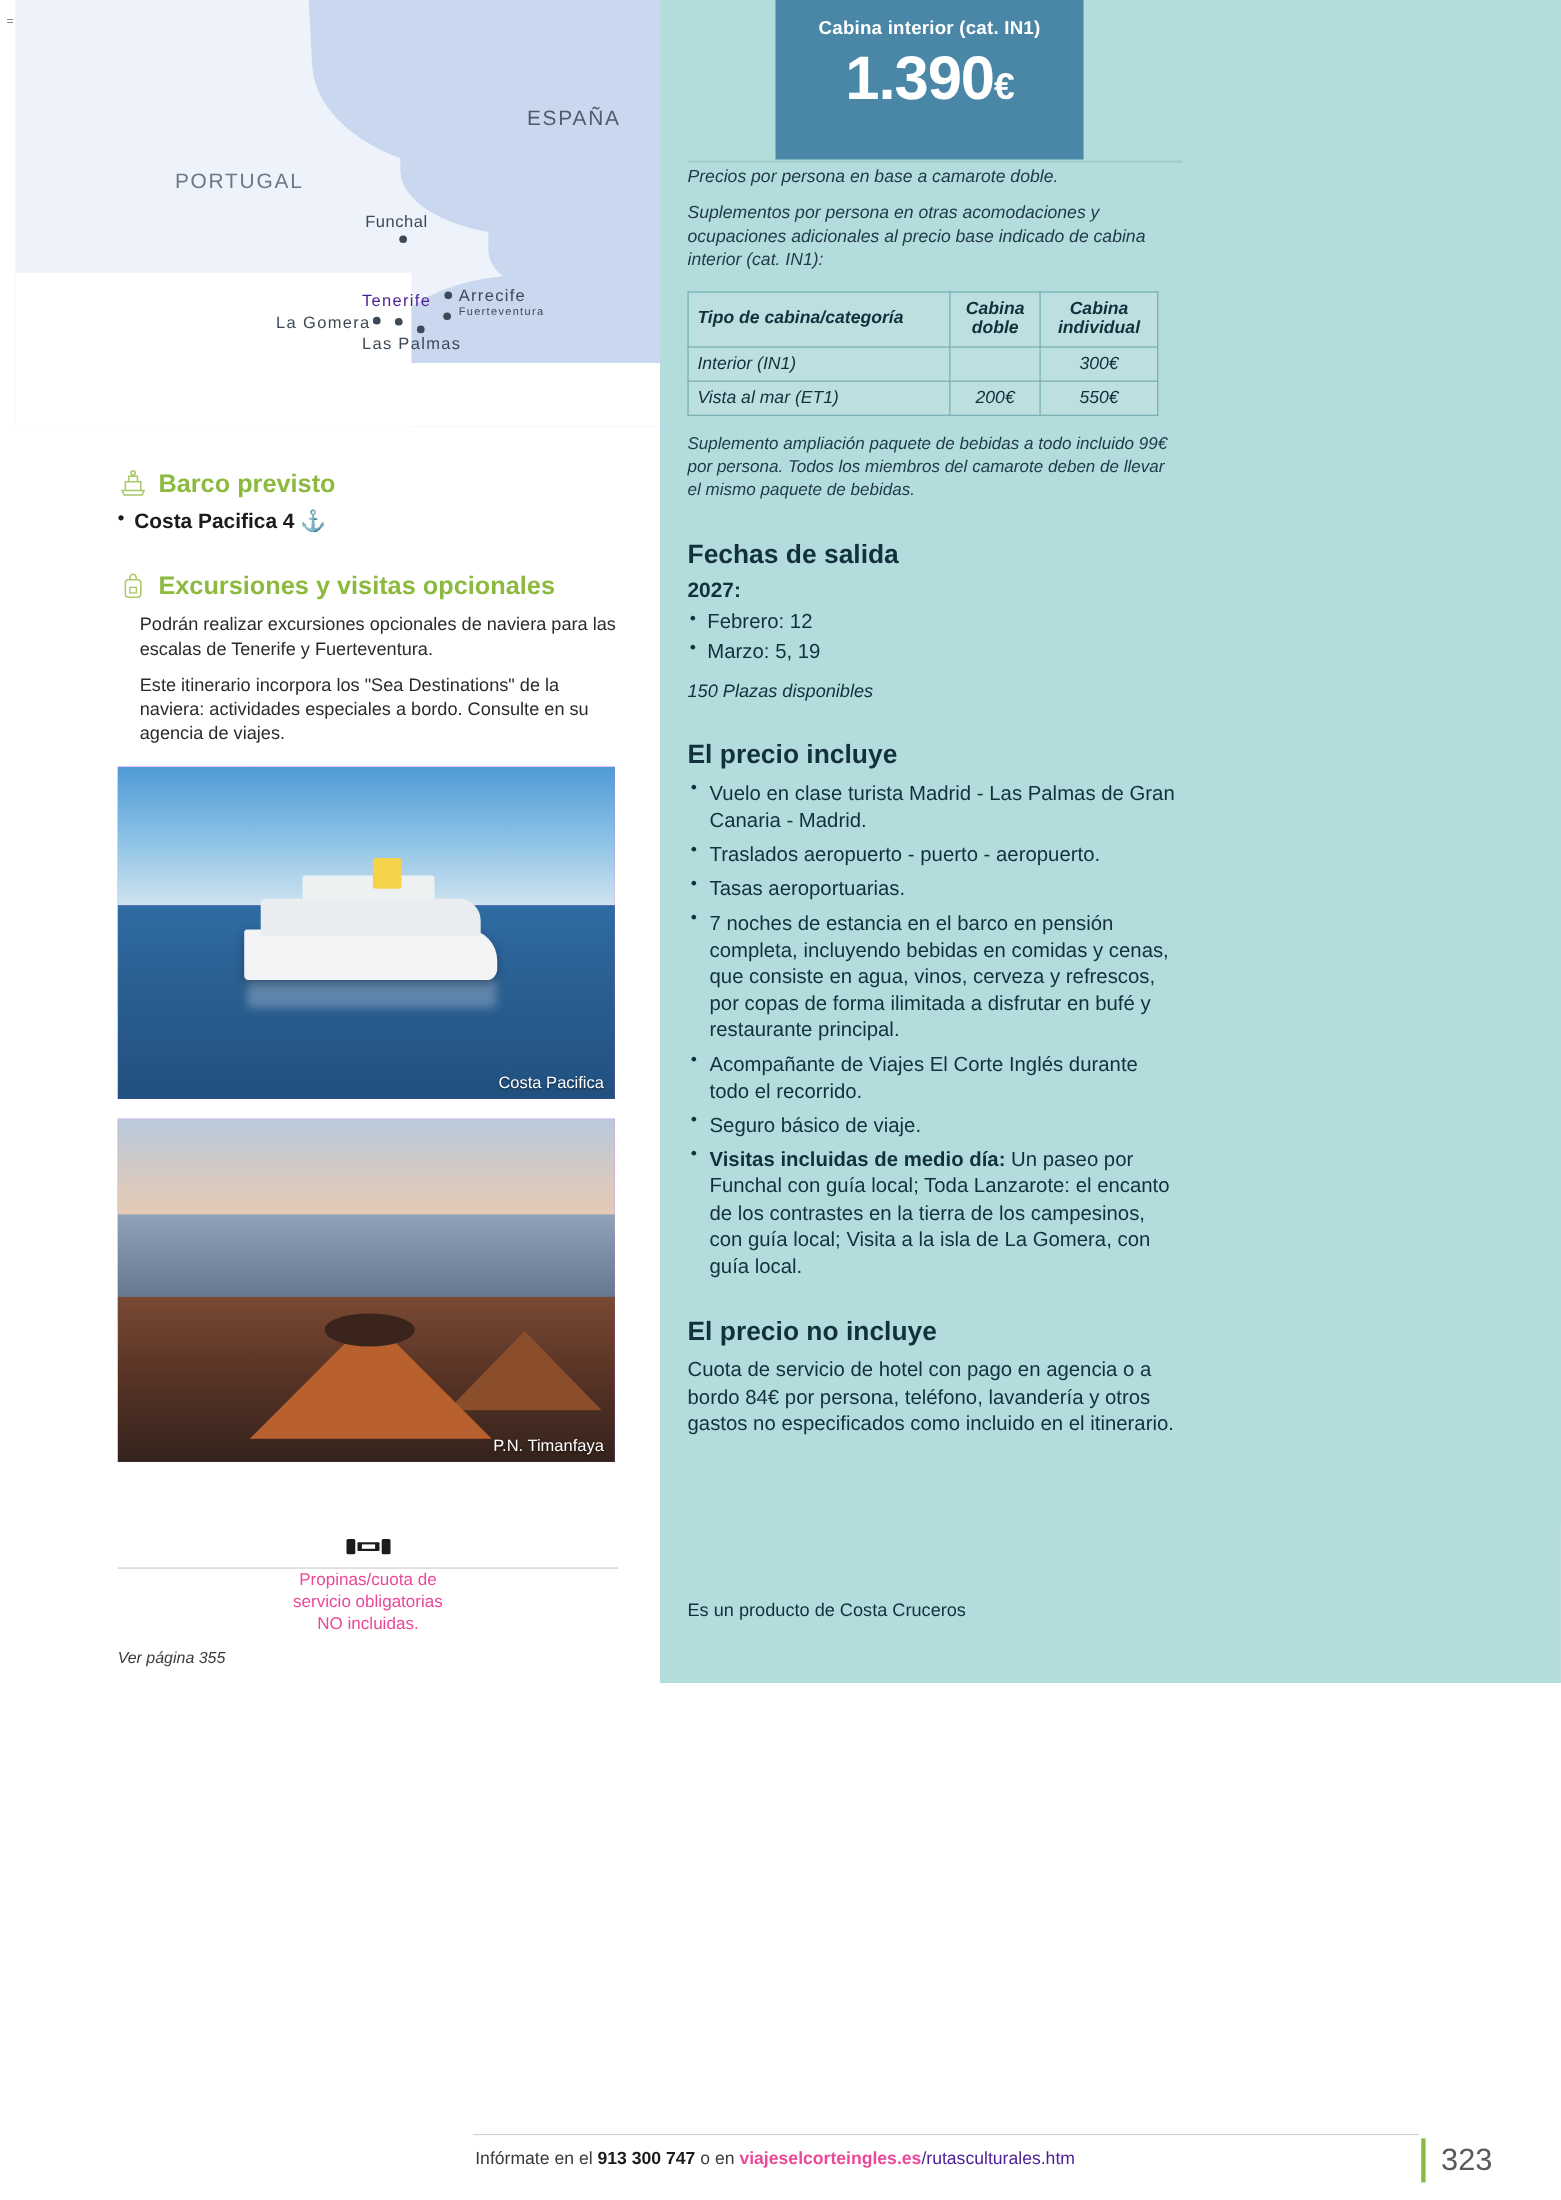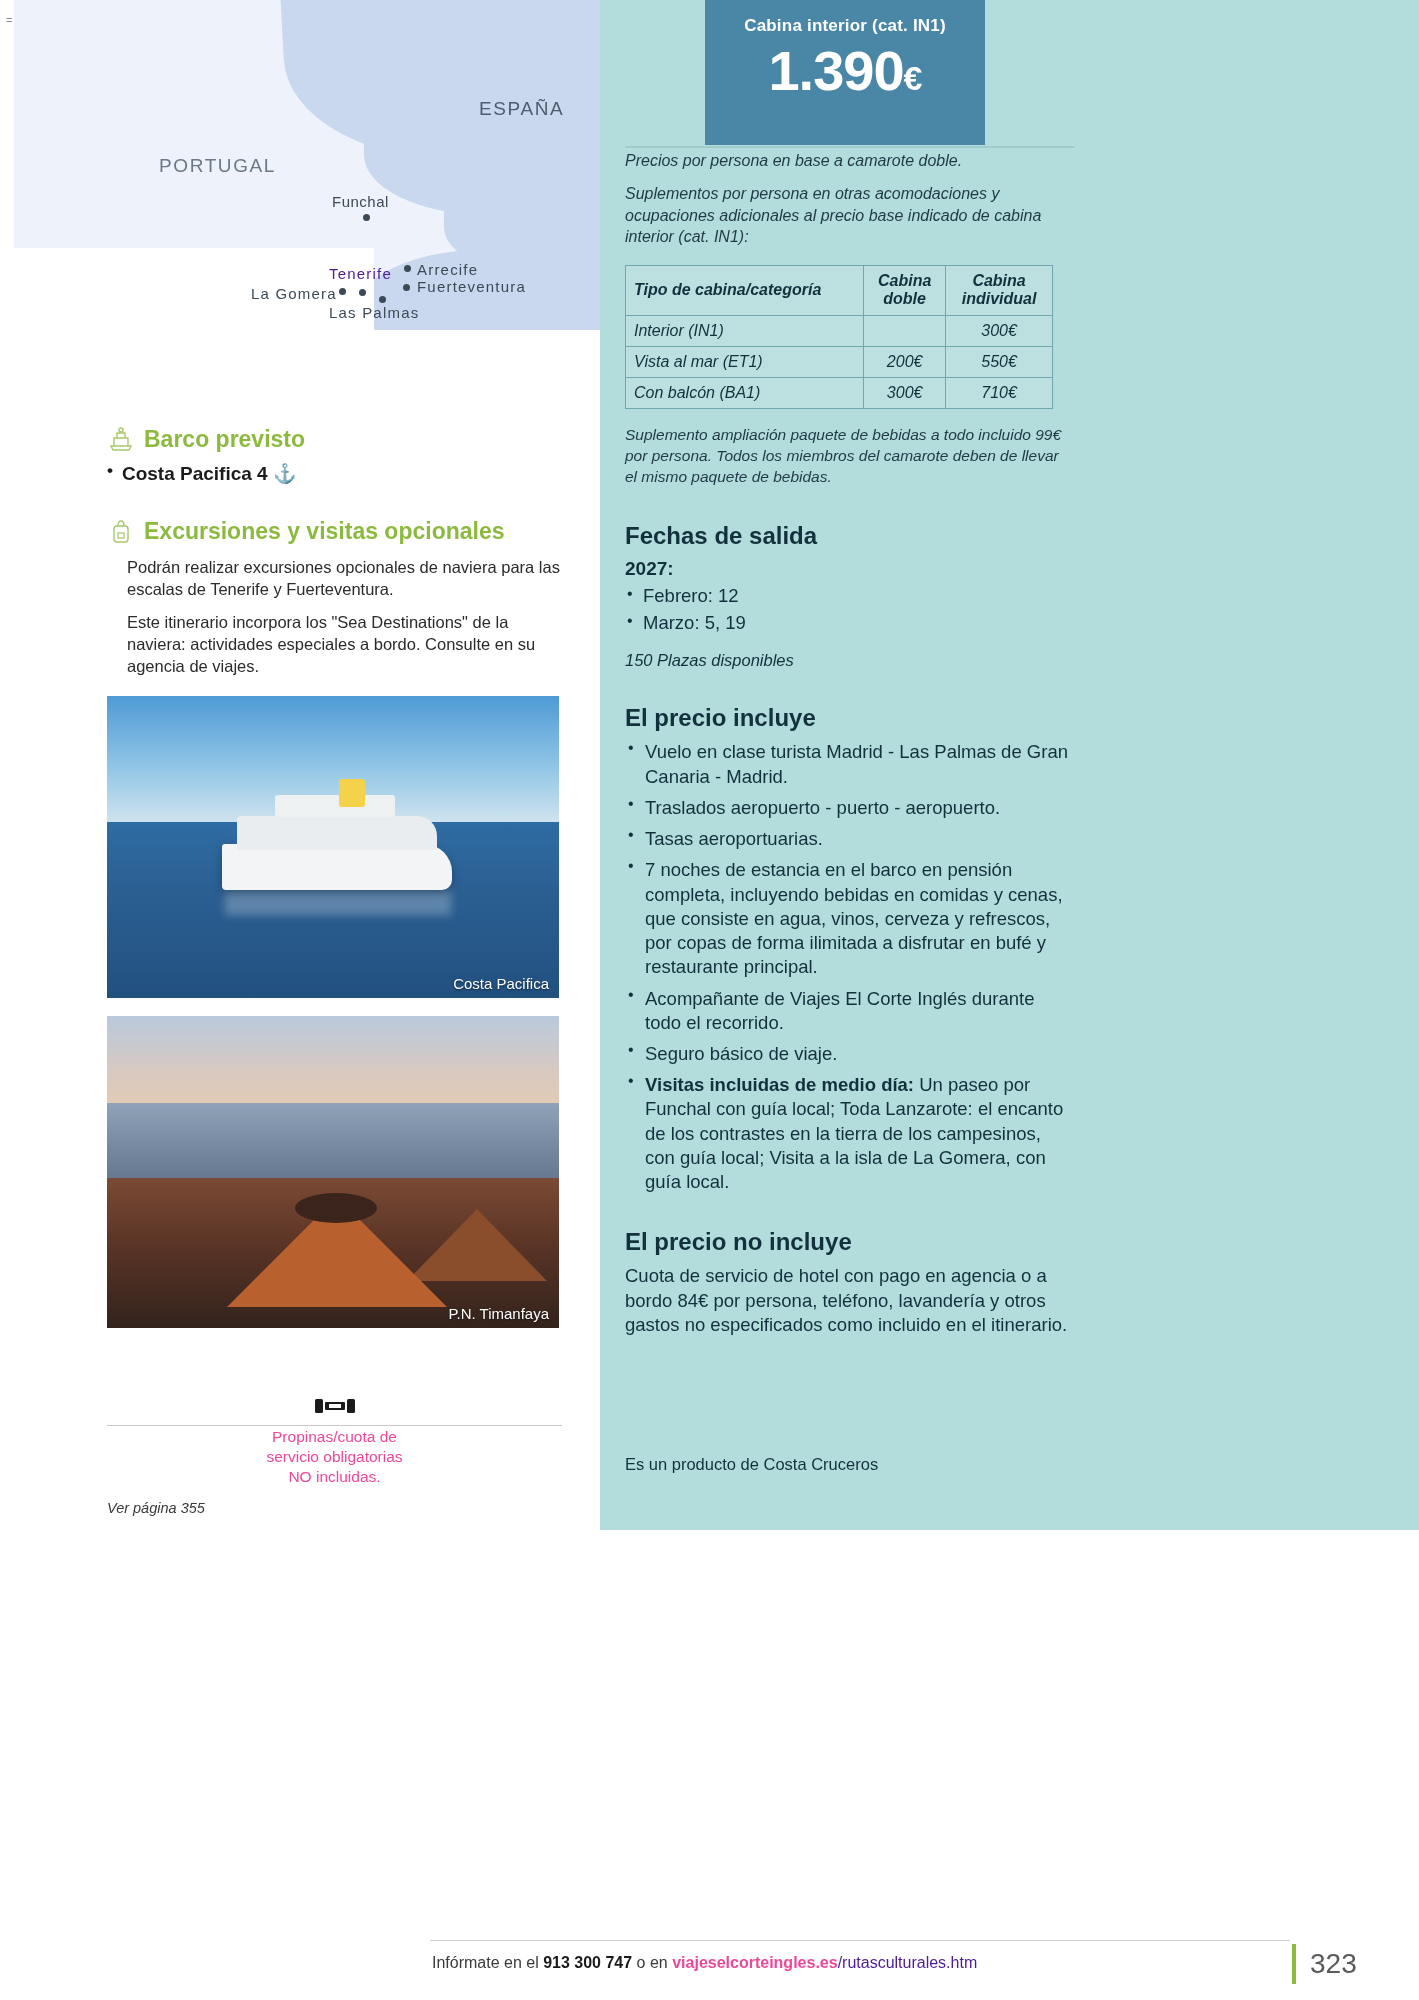--- a/index.html
+++ b/index.html
@@ -45,21 +45,21 @@
     position: absolute;
     font-family: "Liberation Sans", sans-serif;
     color: #5d6b7a;
     letter-spacing: 1.2px;
   }
   .lbl-espana { left: 465px; top: 98px; font-size: 19px; color:#4e5d6d; letter-spacing:1.6px;}
   .lbl-portugal { left: 145px; top: 155px; font-size: 19px; color:#6b7886; letter-spacing:1.6px;}
   .lbl-funchal { left: 318px; top: 193px; font-size: 15px; color:#3c4a57; letter-spacing:0.5px;}
   .lbl-tenerife { left: 315px; top: 265px; font-size: 15px; color:#4c1d95;}
   .lbl-arrecife { left: 403px; top: 261px; font-size: 15px; color:#3c4a57;}
-  .lbl-fuerte { left: 403px; top: 278px; font-size: 15px; color:#3c4a57;}
+  .lbl-fuerte { left: 403px; top: 278px; font-size: 10px; color:#3c4a57;}
   .lbl-gomera { left: 237px; top: 285px; font-size: 15px; color:#3c4a57;}
   .lbl-palmas { left: 315px; top: 304px; font-size: 15px; color:#3c4a57;}
 
   .dot { position:absolute; width:7px; height:7px; background:#3c4a57; border-radius:50%; }
   .d-funchal { left: 349px; top: 214px; }
   .d-ten { left: 345px; top: 289px; }
   .d-gom { left: 325px; top: 288px; }
   .d-arr { left: 390px; top: 265px; }
   .d-fue { left: 389px; top: 284px; }
   .d-pal { left: 365px; top: 296px; }
@@ -374,25 +374,20 @@
           <tr>
             <td class="lbl">Interior (IN1)</td>
             <td class="num"></td>
             <td class="num">300€</td>
           </tr>
           <tr>
             <td class="lbl">Vista al mar (ET1)</td>
             <td class="num">200€</td>
             <td class="num">550€</td>
           </tr>
-          <tr>
-            <td class="lbl">Con balcón (BA1)</td>
-            <td class="num">300€</td>
-            <td class="num">710€</td>
-          </tr>
         </tbody>
       </table>
 
       <p class="supl-note">Suplemento ampliación paquete de bebidas a todo incluido 99€ por persona. Todos los miembros del camarote deben de llevar el mismo paquete de bebidas.</p>
 
       <h3 class="rc-head">Fechas de salida</h3>
       <div class="rc-year">2027:</div>
       <ul class="rc-list">
         <li>Febrero: 12</li>
         <li>Marzo: 5, 19</li>

